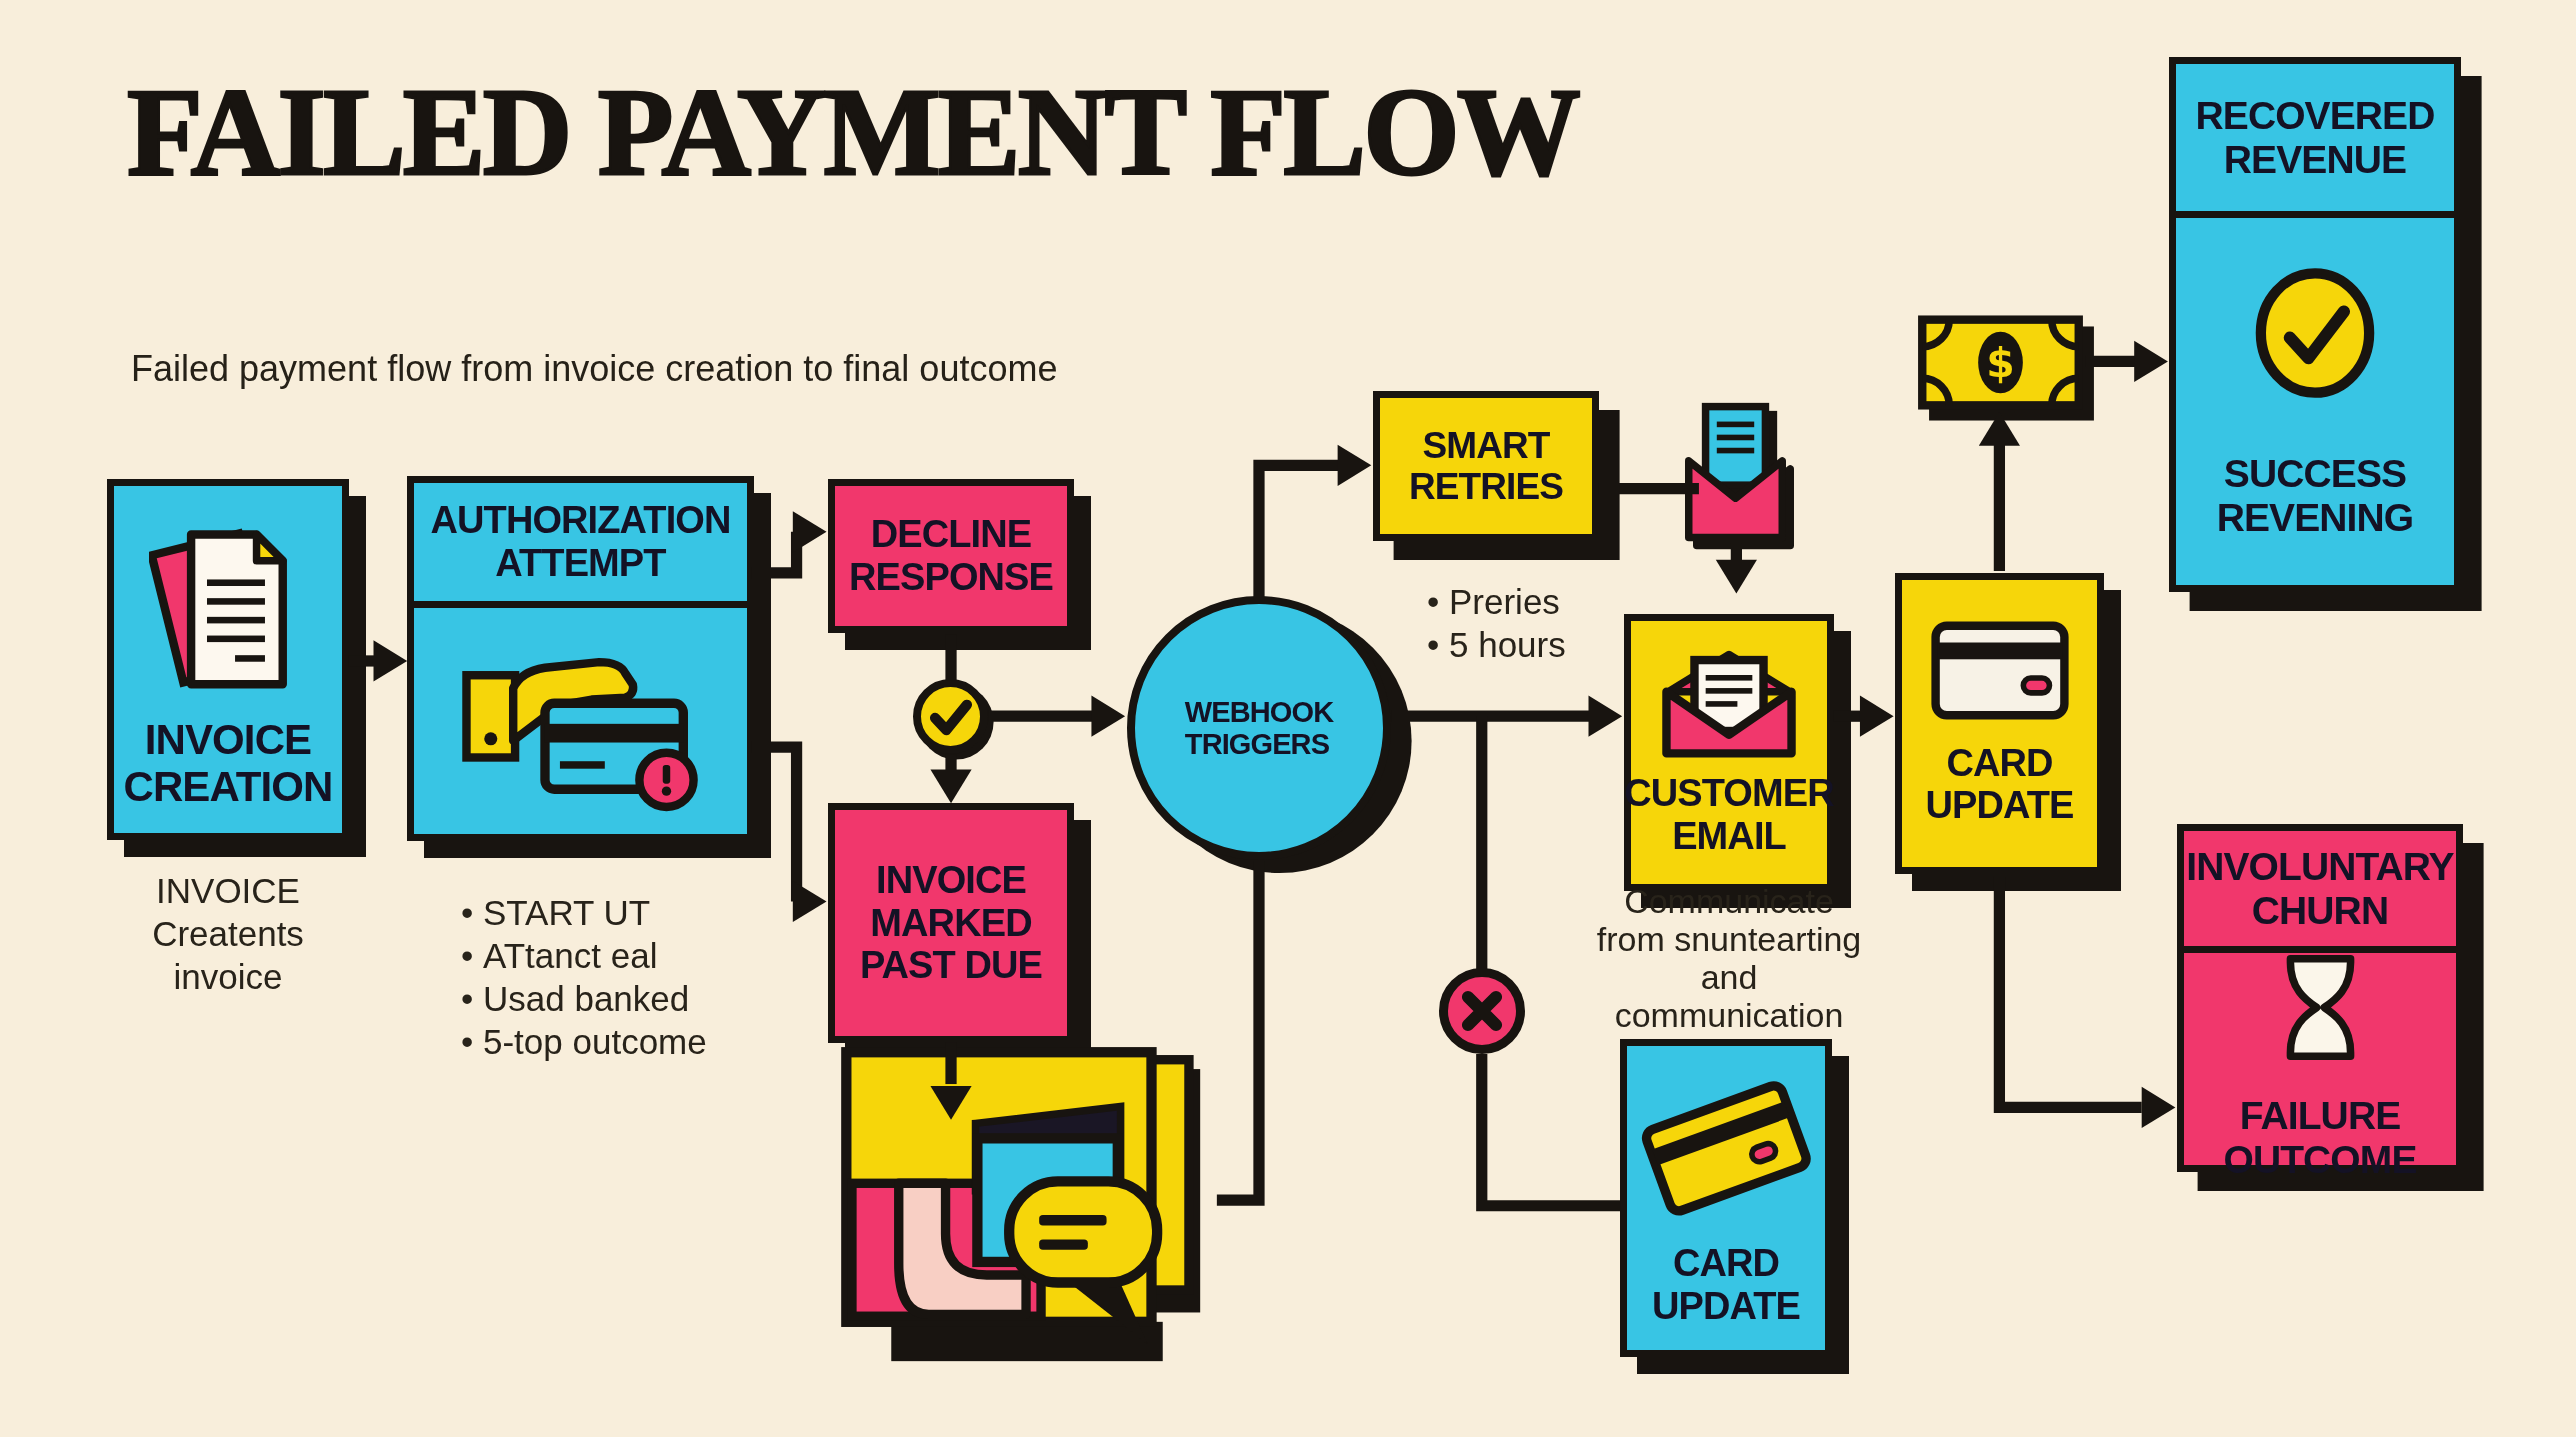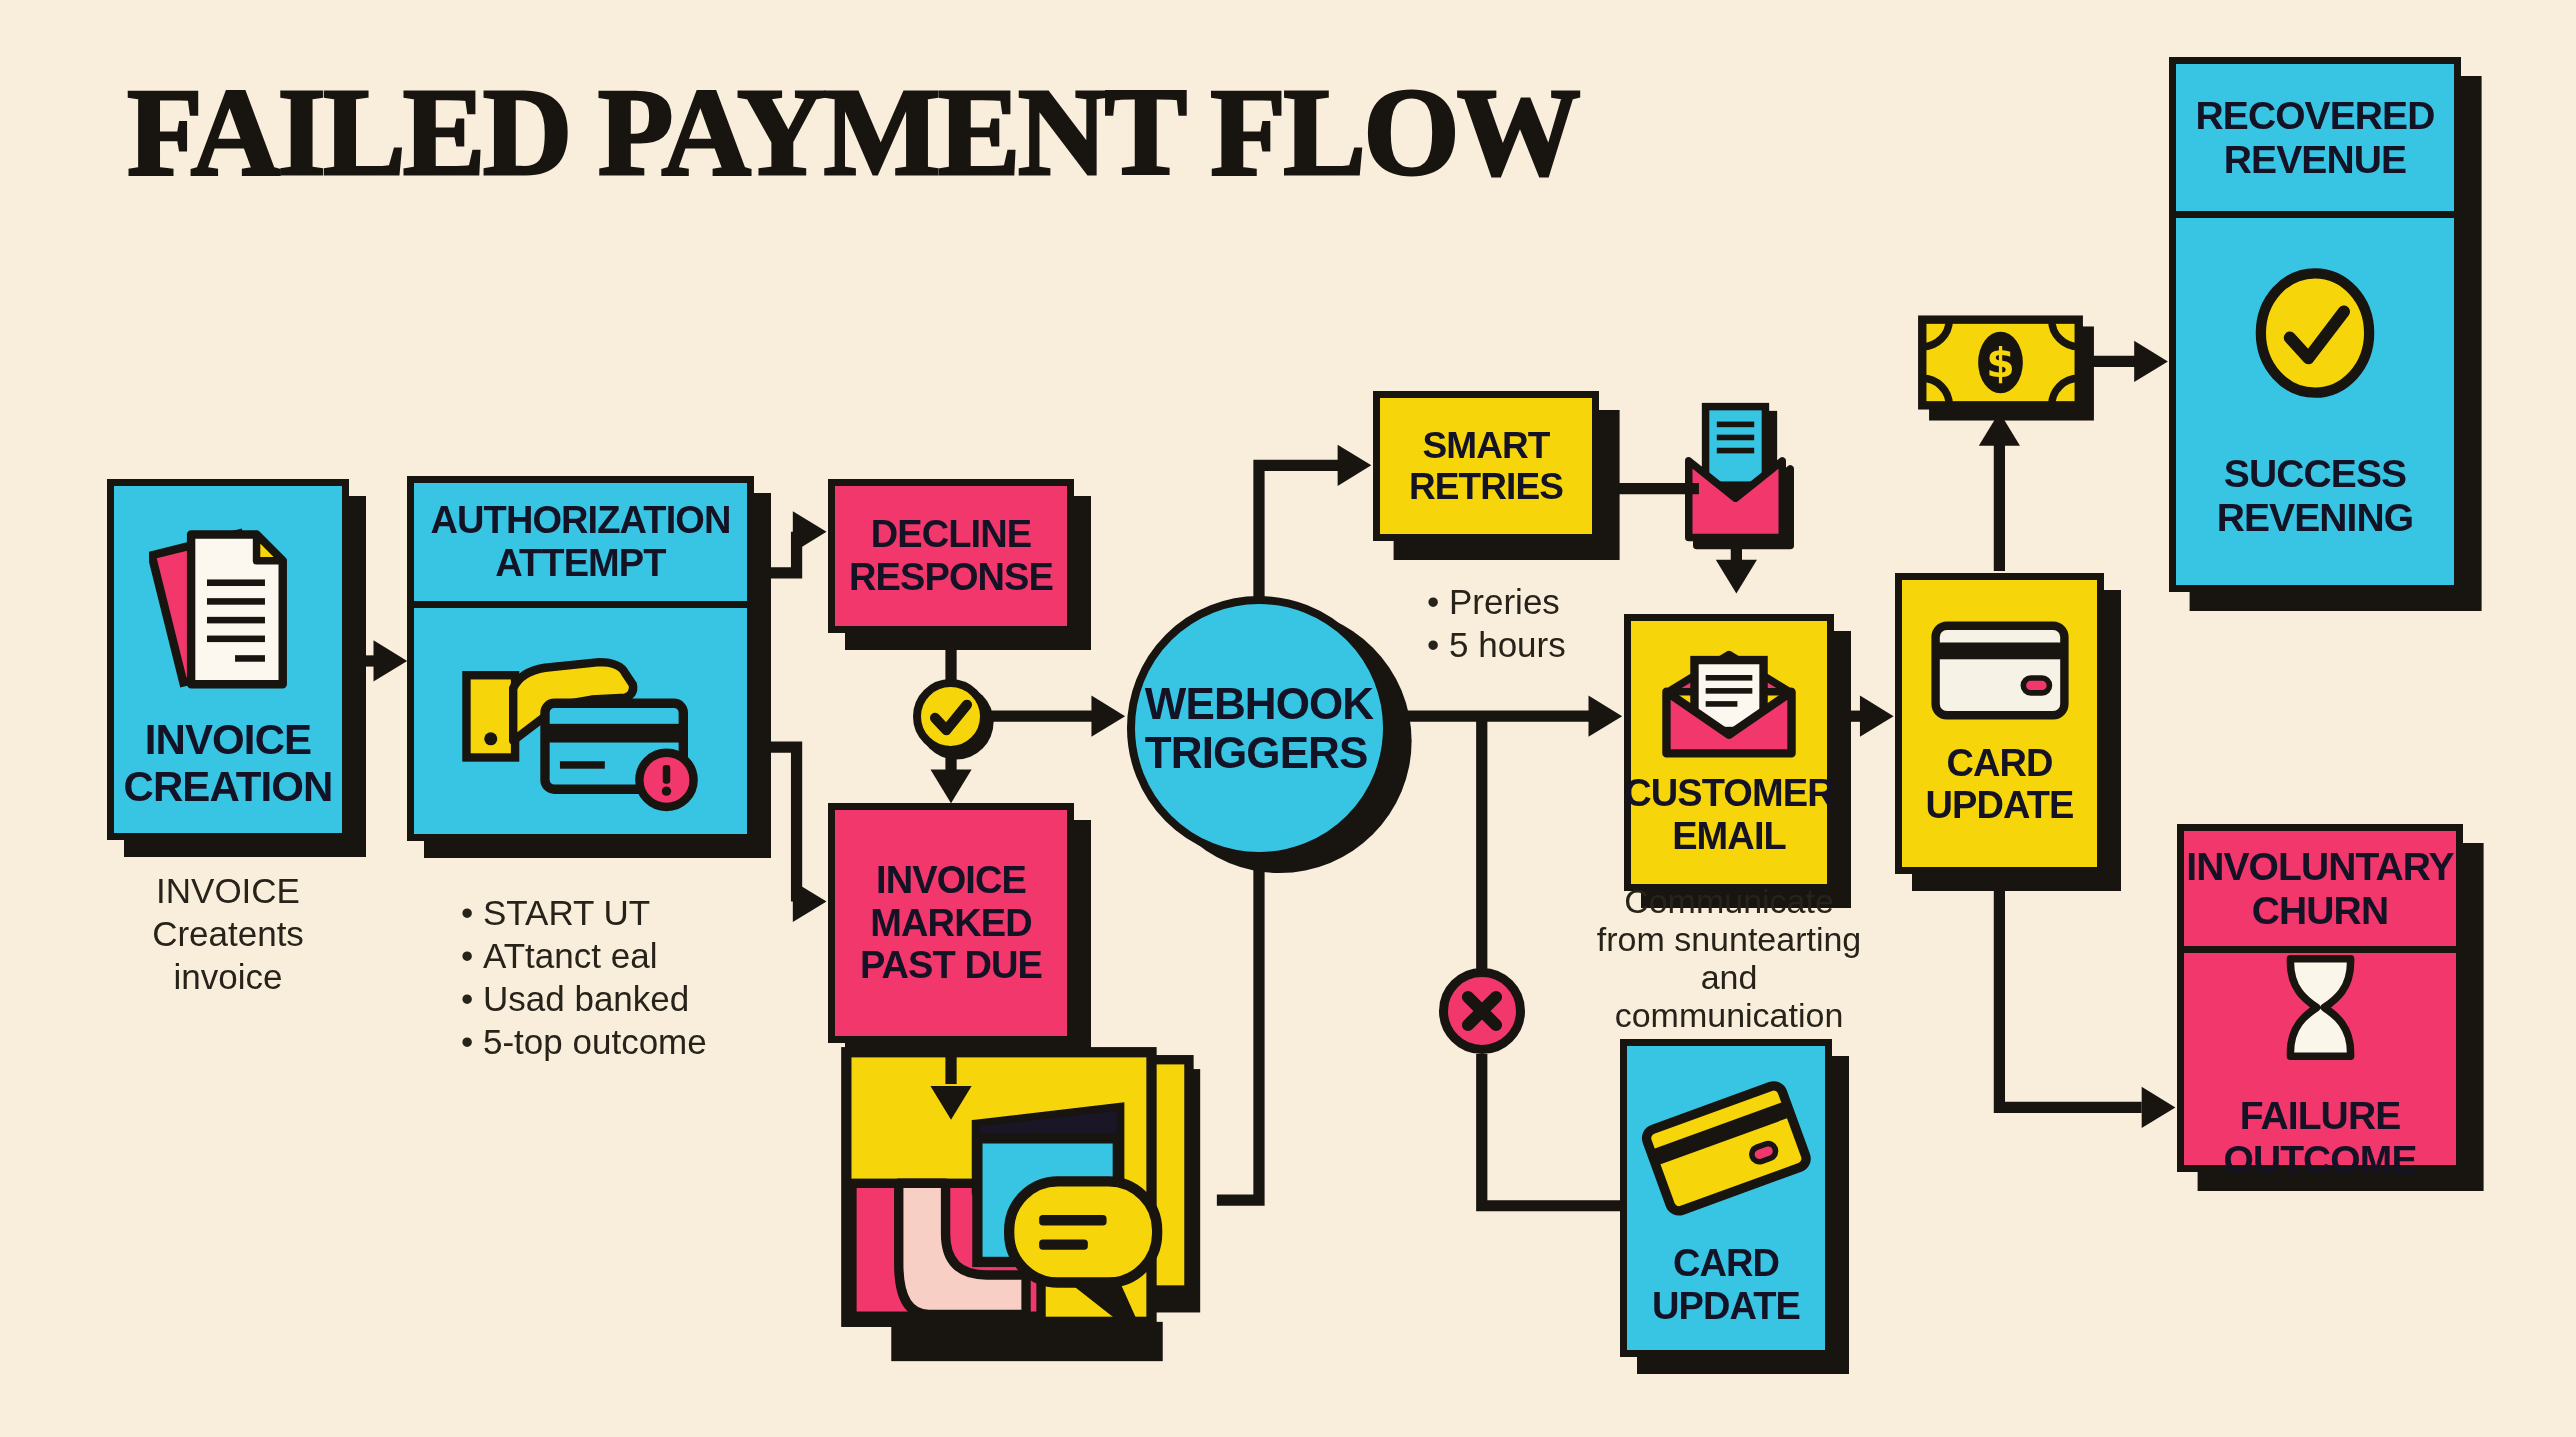--- a/index.html
+++ b/index.html
@@ -51,41 +51,42 @@
   .n-churn .hdr{height:122px;}
   .n-churn .bodysec{gap:32px;}
   .n-churn .lbl,.n-recovered .lbl,.n-recovered .hdr .lbl,.n-churn .hdr .lbl{font-size:39px;}
   
   .circle{
     position:absolute;border-radius:50%;border:8.4px solid var(--ink);
     display:flex;align-items:center;justify-content:center;box-sizing:border-box;
   }
   .c-webhook{left:1127px;top:596px;width:264px;height:264px;background:var(--cyan);
     box-shadow:20.6px 13px 0 var(--ink);}
-  .c-webhook .lbl{font-size:44px;}
+  .c-webhook .lbl{font-size:29px;}
   .c-check{left:913px;top:679px;width:75px;height:75px;background:var(--yellow);box-shadow:5.6px 5.6px 0 var(--ink);}
   .c-x{left:1439px;top:968px;width:86px;height:86px;background:var(--pink);border-width:9.4px;}
   
   .caption{position:absolute;font-size:35px;line-height:43px;color:#28231a;text-align:center;}
   .caption span{display:block;}
   .bullets{position:absolute;font-size:35px;line-height:43px;color:#28231a;text-align:left;}
   .bullets span{display:block;}
   .bullets span::before{content:"\2022\00a0";}
   
   .float-icon{position:absolute;}
   svg{display:block;}
 </style>
 </head>
 <body>
 
 <div class="canvas">
 
   <div class="title">
     <span>FAILED PAYMENT FLOW</span>
   </div>
+  <div class="subtitle">Failed payment flow from invoice creation to final outcome</div>
 
   <div class="node cyan n-invoice">
     <div class="icon">
       <svg width="159" height="187" viewBox="0 0 170 200">
         <g transform="rotate(-14 60 100)">
             <rect x="18" y="32" width="96" height="140" fill="#f1376c" stroke="#181410" stroke-width="9"></rect>
           </g>
         <path d="M45,22 H115 L143,50 V182 H45 Z" fill="#fdf8ef" stroke="#181410" stroke-width="9" stroke-linejoin="round"></path>
         <path d="M115,22 L143,50 H115 Z" fill="#f6d60a" stroke="#181410" stroke-width="8" stroke-linejoin="round"></path>
         <rect x="62" y="70" width="62" height="7" fill="#181410"></rect>

